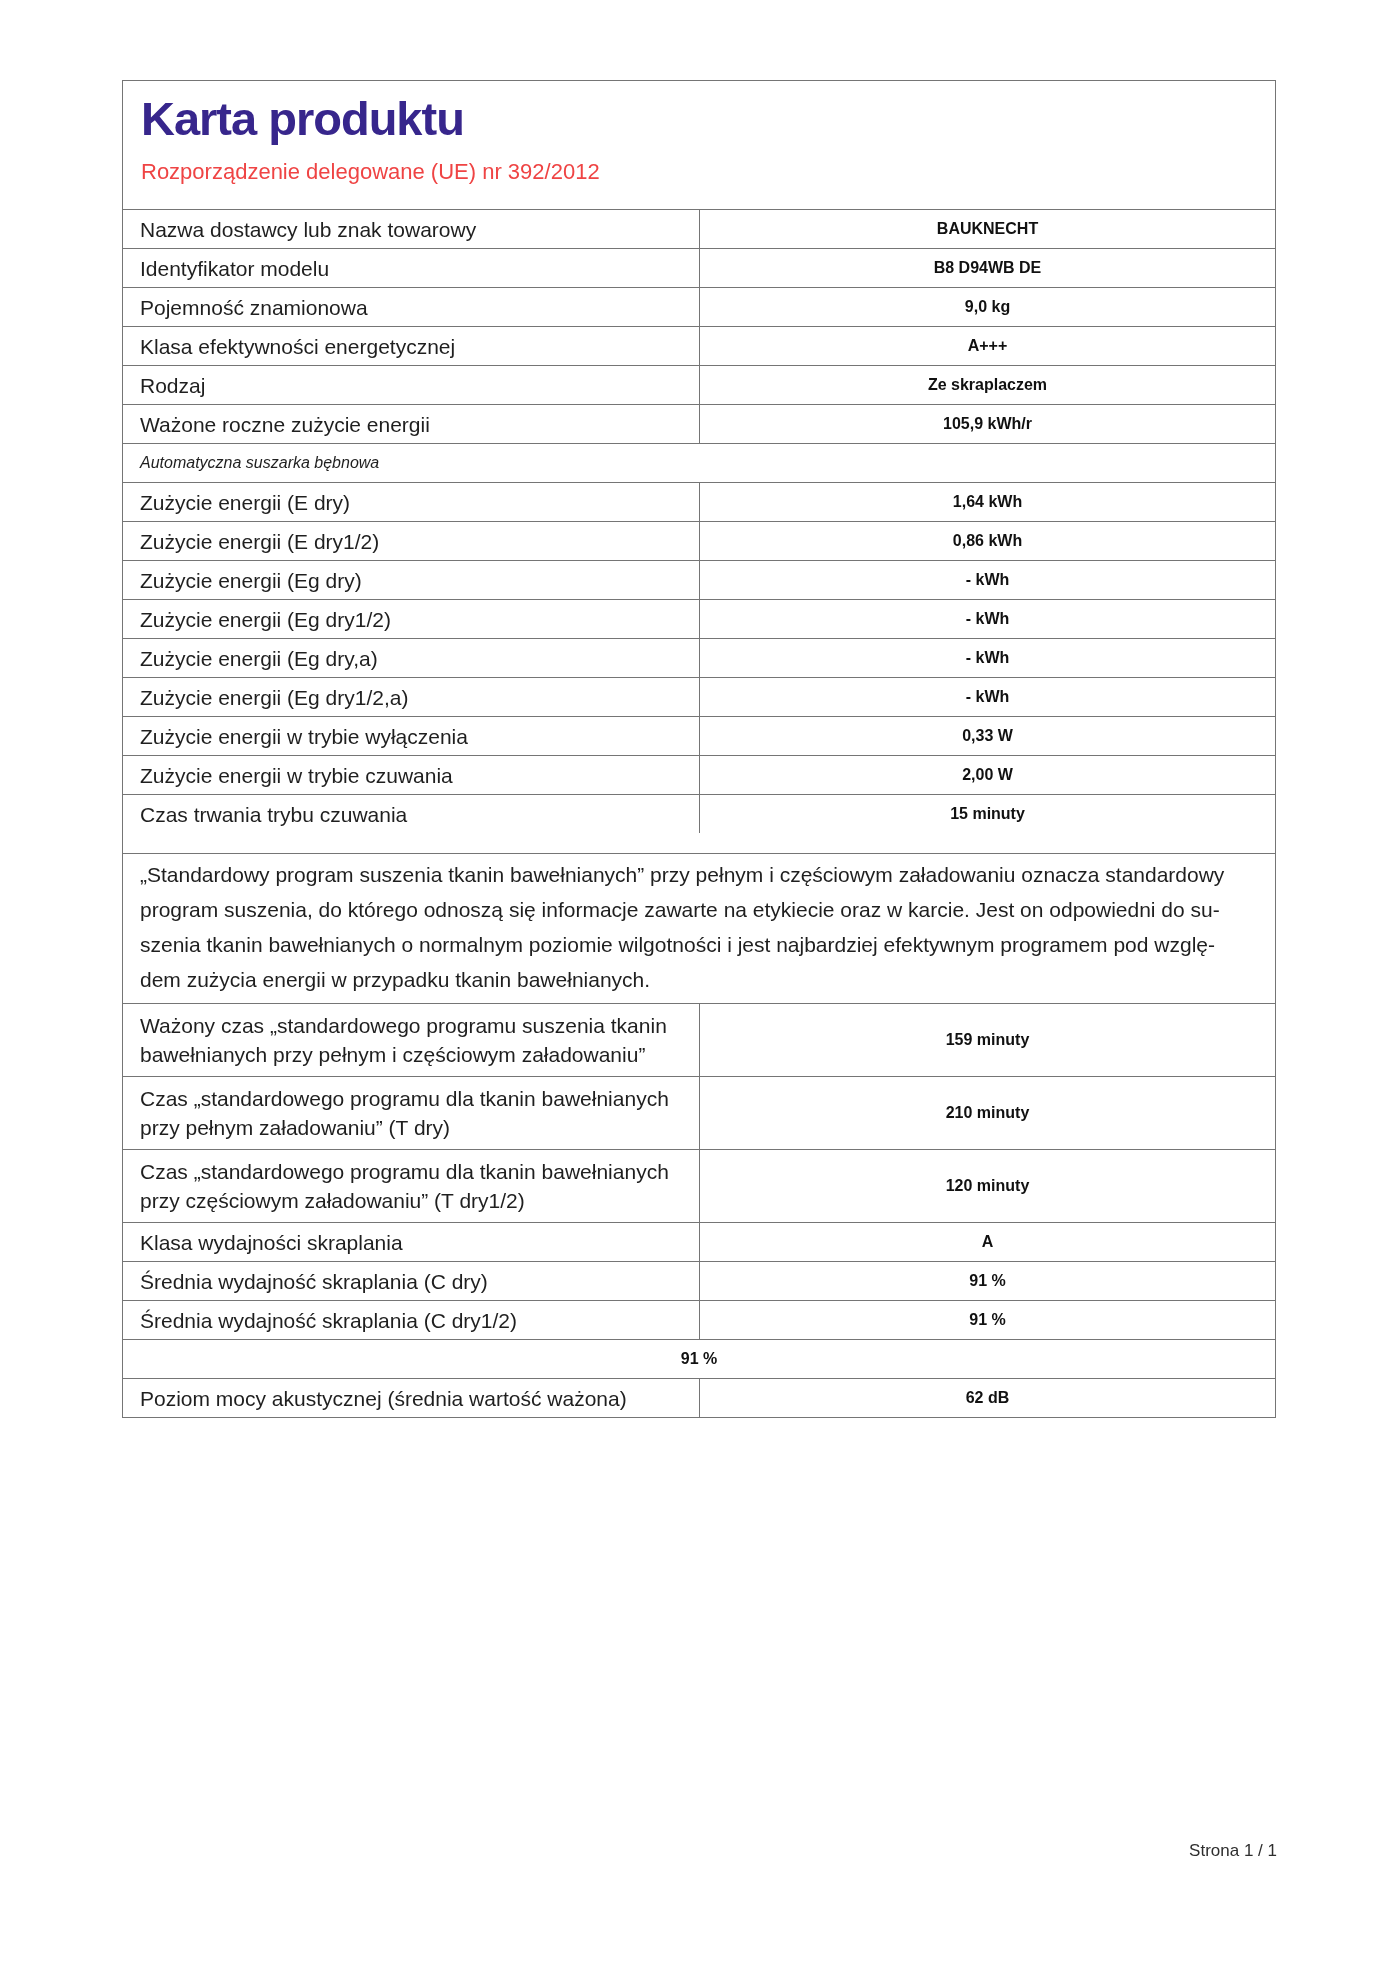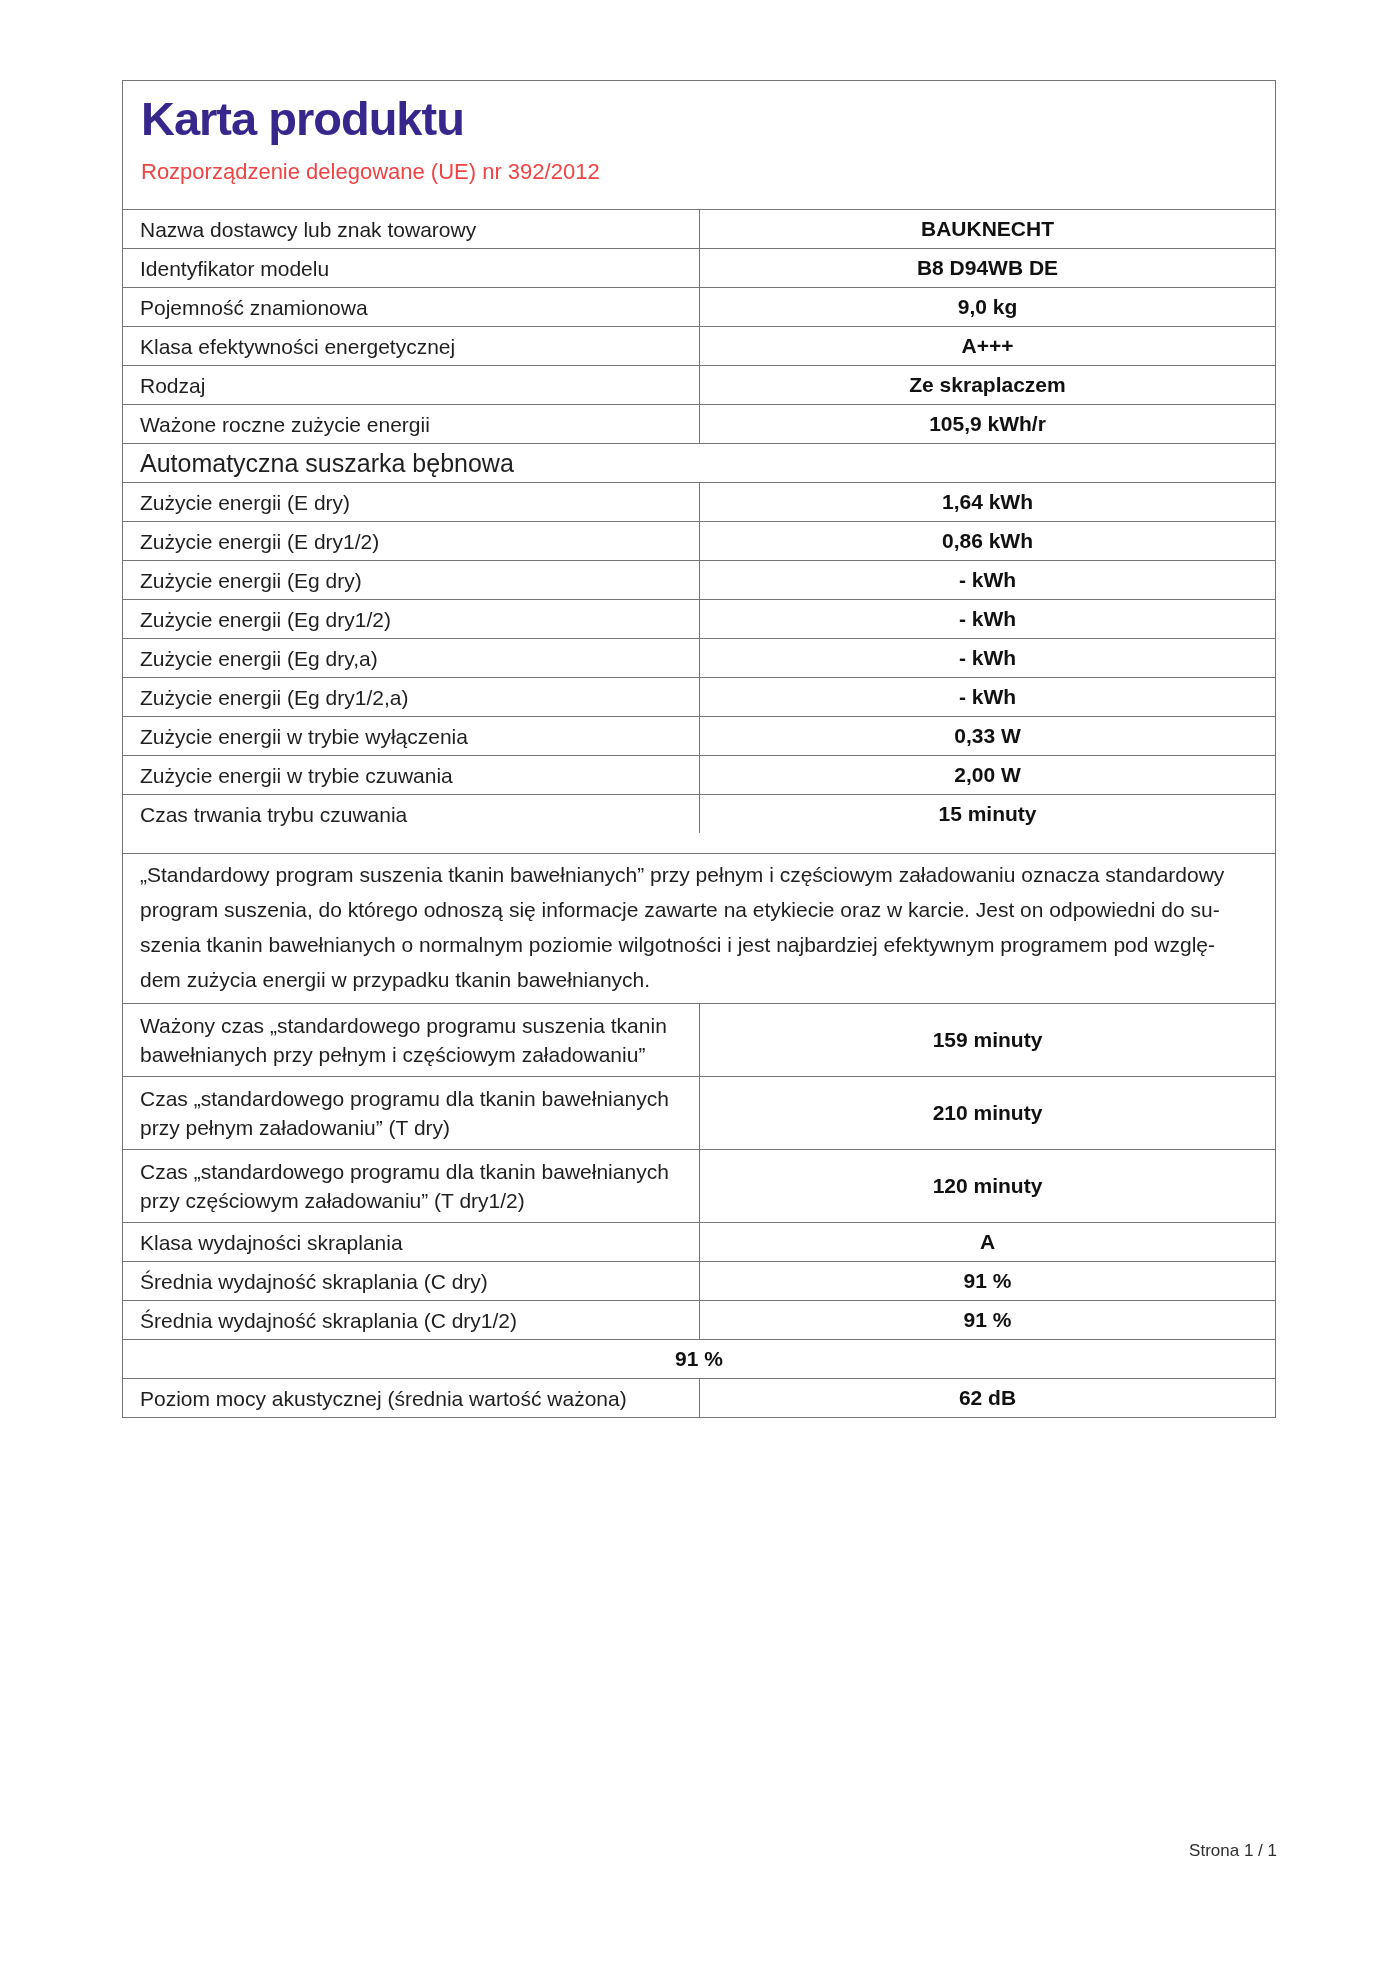--- a/index.html
+++ b/index.html
@@ -52,32 +52,33 @@
     padding:3px 12px 3px 17px;
     font-size:21px;
     line-height:29px;
     white-space:pre-line;
   }
   .row .value{
     flex:1 1 auto;
     display:flex;
     align-items:center;
     justify-content:center;
-    font-size:21px;
+    font-size:16px;
     font-weight:bold;
     color:#111;
     text-align:center;
     padding:3px 8px;
   }
   .row.tall{min-height:73px;}
   .row.section{
     display:flex;
     align-items:center;
     padding:3px 12px 3px 17px;
-    font-size:25px;
+    font-size:16px;
+    font-style:italic;
   }
   .row.note{
     display:block;
     padding:3px 18px 6px 17px;
     font-size:21px;
     line-height:35px;
     white-space:pre-line;
     margin-top:20px;
   }
   .page-footer{

